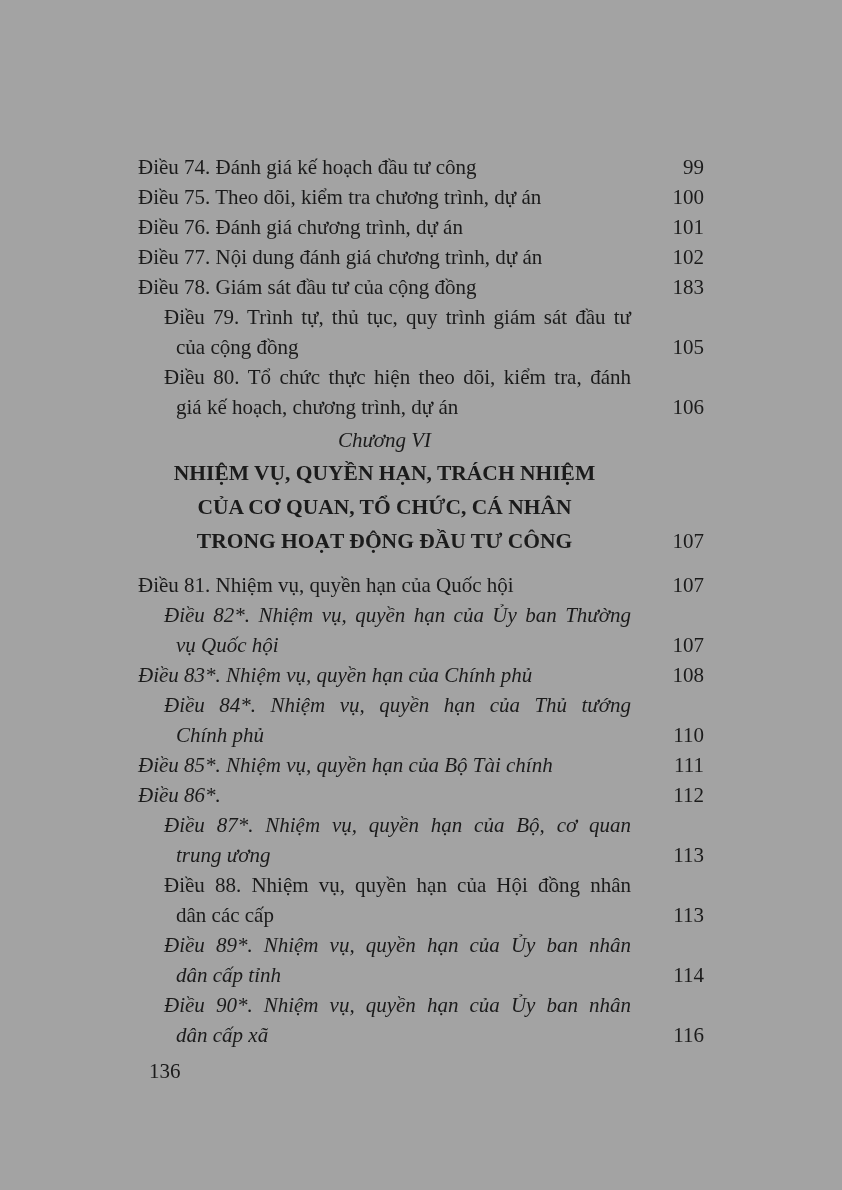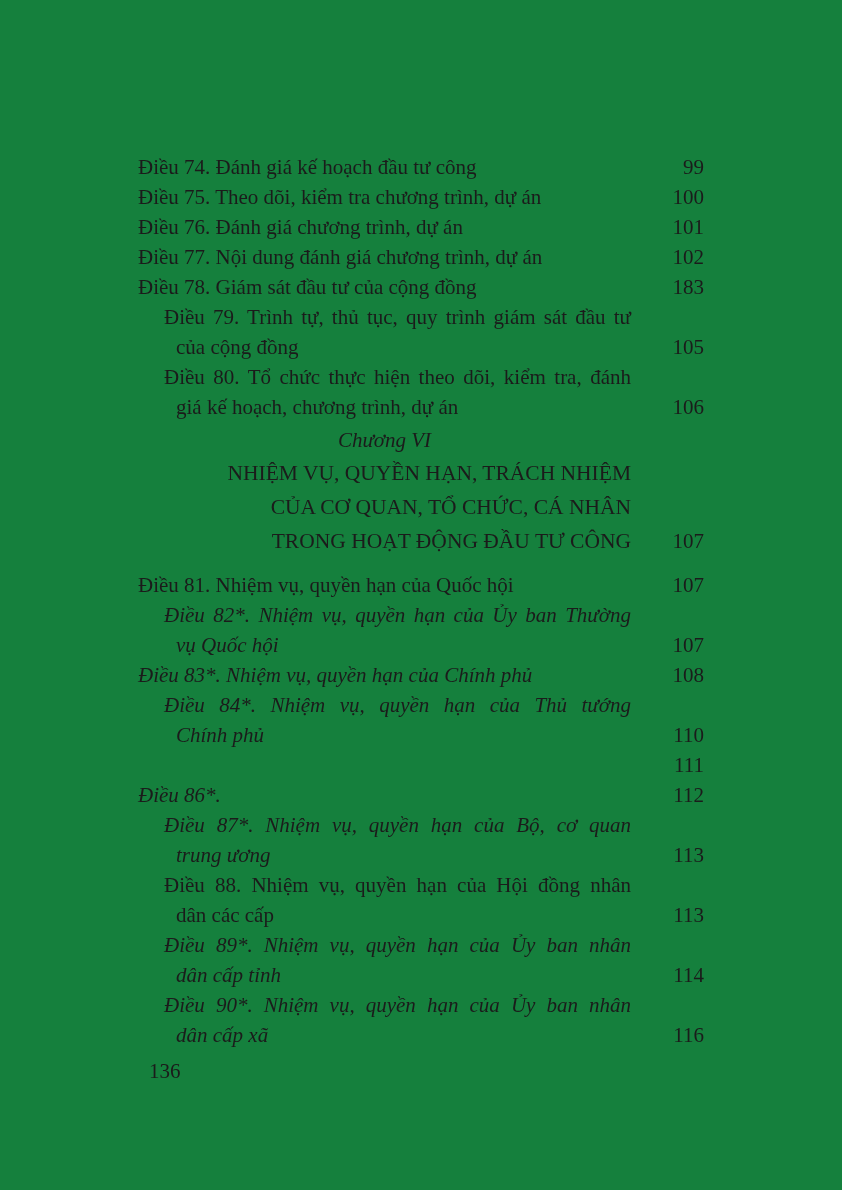--- a/index.html
+++ b/index.html
@@ -4,21 +4,21 @@
 <style>
   html, body {
     margin: 0;
     padding: 0;
     background: #ffffff;
   }
   .page {
     position: relative;
     width: 842px;
     height: 1190px;
-    background: #15803d;
+    background: #a3a3a3;
     font-family: "Liberation Serif", "DejaVu Serif", serif;
     color: #1b1b1b;
     overflow: hidden;
   }
   .content {
     position: absolute;
     left: 138px;
     top: 152px;
     width: 566px;
   }
@@ -58,22 +58,22 @@
     margin-bottom: 12px;
     gap: 12px;
   }
   .chapter-label {
     text-align: center;
     font-style: italic;
     font-size: 21px;
     line-height: 32px;
   }
   .chapter-title {
-    text-align: right;
-    font-weight: normal;
+    text-align: center;
+    font-weight: bold;
     font-size: 21.5px;
     line-height: 34px;
   }
   .chapter .entry-page {
     line-height: 34px;
   }
   .footer-page {
     position: absolute;
     left: 149px;
     top: 1056px;
@@ -172,20 +172,23 @@
 
     <div class="entry italic">
       <div class="entry-text">
         <div class="line jline">Điều 84*. Nhiệm vụ, quyền hạn của Thủ tướng</div>
         <div class="line line2">Chính phủ</div>
       </div>
       <div class="entry-page">110</div>
     </div>
 
     <div class="entry italic">
+      <div class="entry-text">
+        <div class="line">Điều 85*. Nhiệm vụ, quyền hạn của Bộ Tài chính</div>
+      </div>
       <div class="entry-page">111</div>
     </div>
 
     <div class="entry italic">
       <div class="entry-text">
         <div class="line">Điều 86*.</div>
       </div>
       <div class="entry-page">112</div>
     </div>
 

